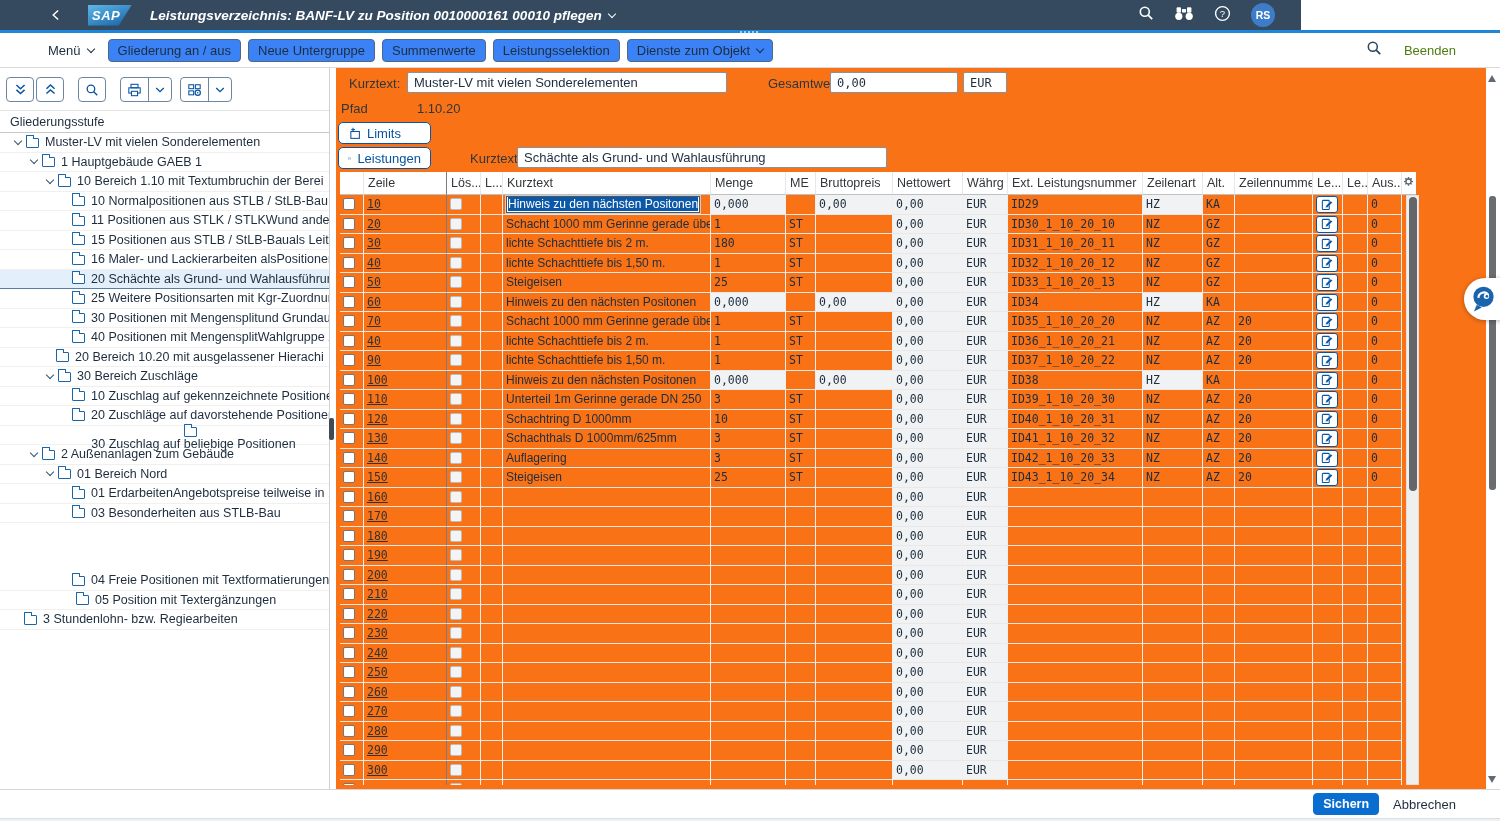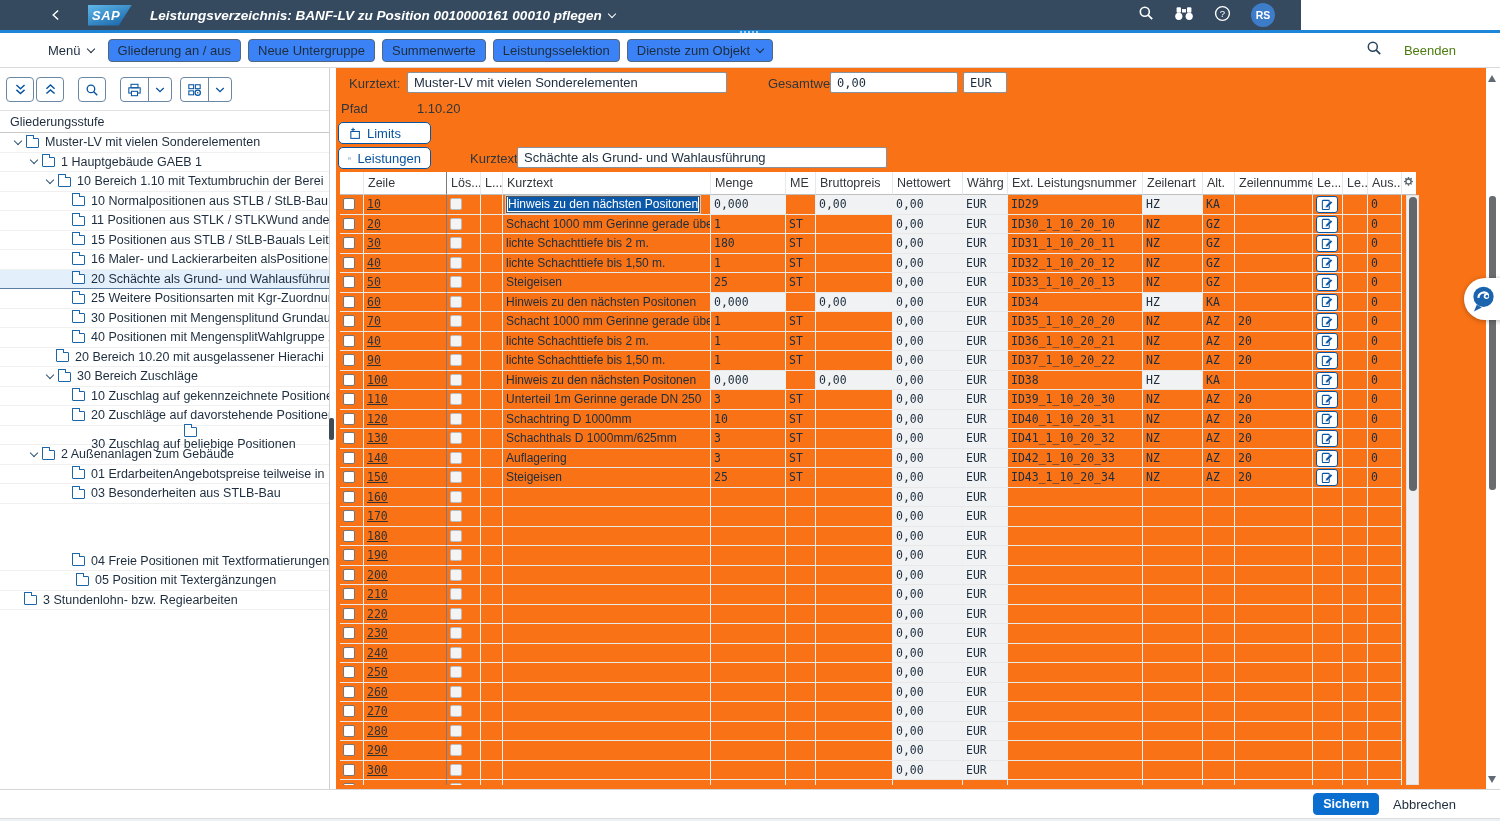--- a/index.html
+++ b/index.html
@@ -295,20 +295,27 @@
           <span class="folder"></span>
           <span class="tree-label">30 Zuschlag auf beliebige Positionen</span>
         </div>
         <div class="tree-row" style="padding-left: 26px;">
           <span class="chev-box">
             <span class="chev"></span>
           </span>
           <span class="folder"></span>
           <span class="tree-label">2 Außenanlagen zum Gebäude</span>
         </div>
+        <div class="tree-row" style="padding-left: 42px;">
+          <span class="chev-box">
+            <span class="chev"></span>
+          </span>
+          <span class="folder"></span>
+          <span class="tree-label">01 Bereich Nord</span>
+        </div>
         <div class="tree-row" style="padding-left: 58px;">
           <span class="leaf-gap"></span>
           <span class="folder"></span>
           <span class="tree-label">01 ErdarbeitenAngebotspreise teilweise in 1</span>
         </div>
         <div class="tree-row" style="padding-left: 58px;">
           <span class="leaf-gap"></span>
           <span class="folder"></span>
           <span class="tree-label">03 Besonderheiten aus STLB-Bau</span>
         </div>

